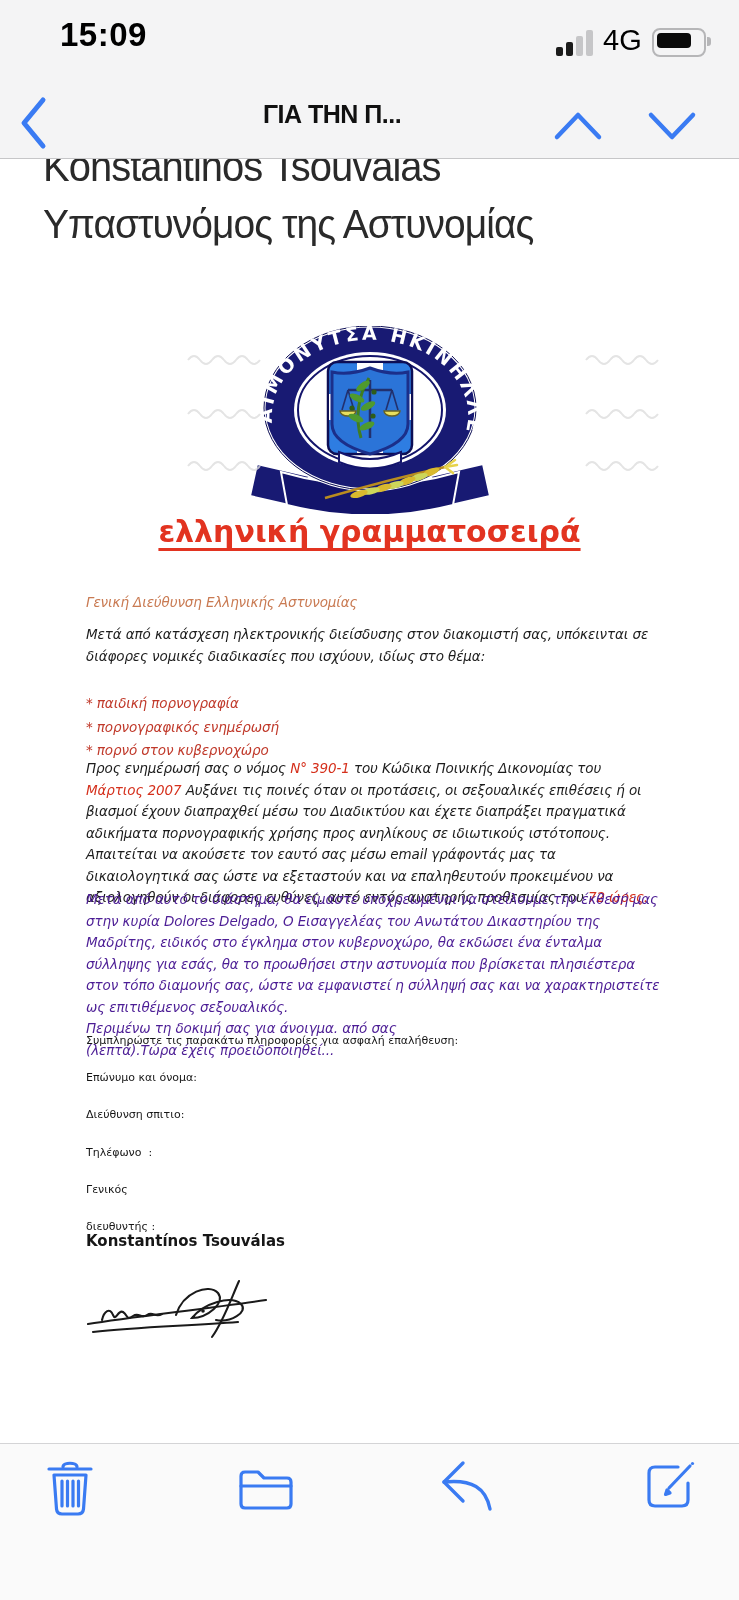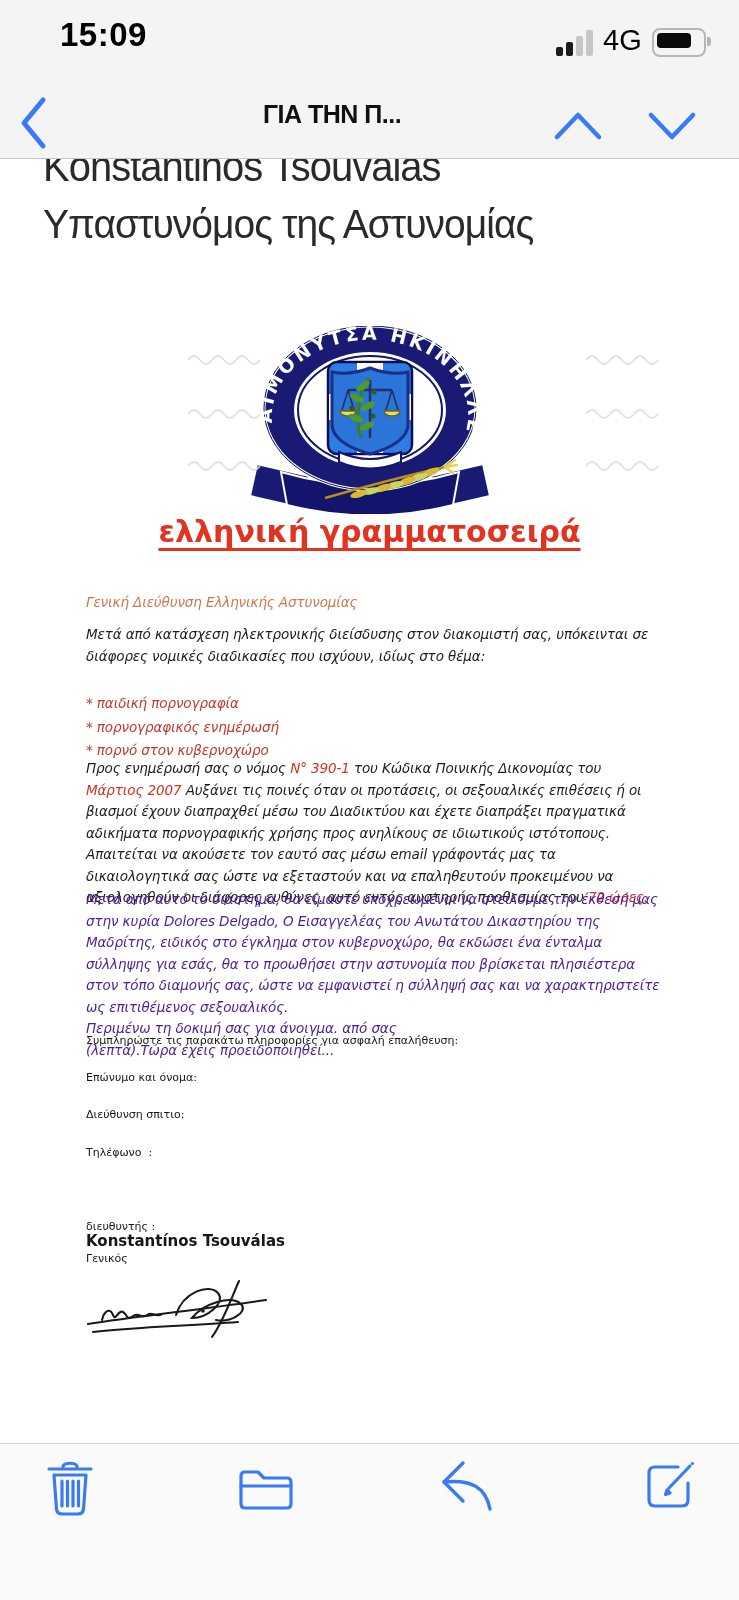--- a/index.html
+++ b/index.html
@@ -45,21 +45,21 @@
           font-style:italic;color:#1c1c1c;font-size:13.5px;line-height:21.5px;letter-spacing:-.1px;}
   .dept{top:592px;color:#c97a52;}
   .intro{top:624px;}
   .charges{top:692px;color:#c0392a;line-height:23.5px;}
   .law{top:758px;white-space:pre-line;}
   .law .seg-red{color:#d5301c;}
   .warning{top:889px;color:#4c1d95;white-space:pre-line;}
 
   .plain{position:absolute;left:86px;font-family:"DejaVu Sans",sans-serif;font-style:normal;
          font-size:11px;color:#161616;white-space:pre;}
-  .f0{top:1034px;}.f1{top:1071px;}.f2{top:1108px;}.f3{top:1146px;}.f4{top:1252px;}.f5{top:1220px;}
+  .f0{top:1034px;}.f1{top:1071px;}.f2{top:1108px;}.f3{top:1146px;}.f4{top:1183px;}.f5{top:1220px;}
   .signame{top:1232px;font-weight:700;font-size:15px;}
   .sig-img{position:absolute;left:80px;top:1274px;}
 
   
   .toolbar{position:absolute;left:0;top:1443px;width:739px;height:157px;background:#fafafa;
            border-top:1px solid #d4d4d6;z-index:20;}
   .tbtn{position:absolute;top:14px;background:none;border:none;padding:0;cursor:pointer;}
   .tb-trash{left:44px;}
   .tb-folder{left:236px;top:20px;}
   .tb-reply{left:438px;top:14px;}

